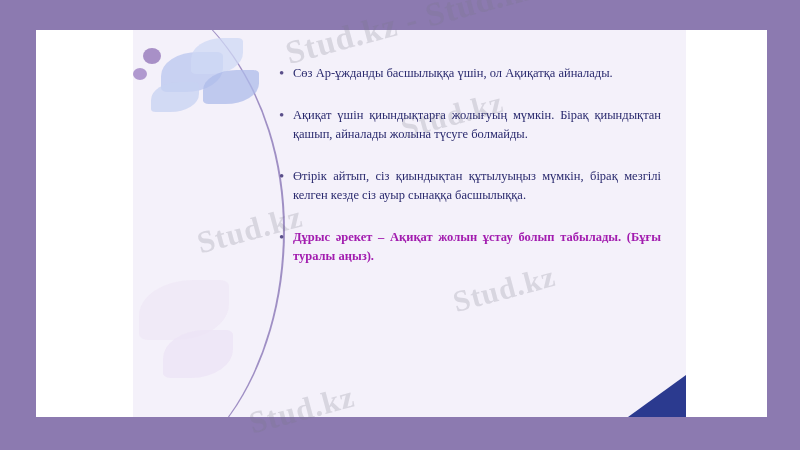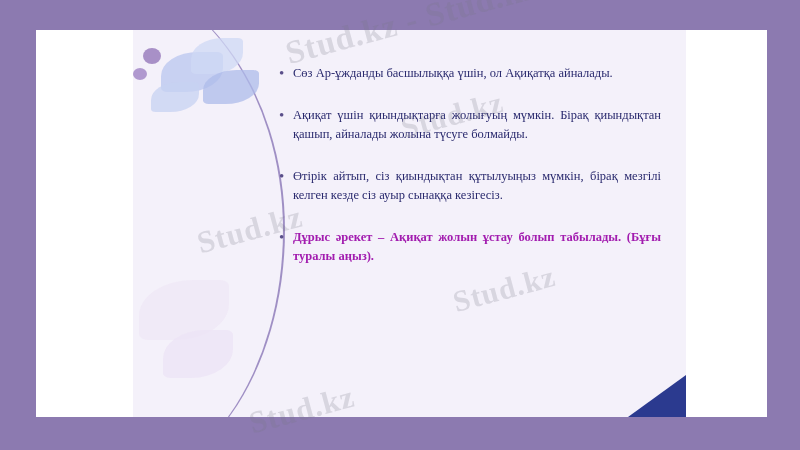--- a/index.html
+++ b/index.html
@@ -177,21 +177,21 @@
           <span class="bullet-text">Сөз Ар-ұжданды басшылыққа үшін, ол Ақиқатқа айналады.</span>
         </div>
 
         <div class="bullet-row">
           <span class="bullet-dot">•</span>
           <span class="bullet-text">Ақиқат үшін қиындықтарға жолығуың мүмкін. Бірақ қиындықтан қашып, айналады жолына түсуге болмайды.</span>
         </div>
 
         <div class="bullet-row">
           <span class="bullet-dot">•</span>
-          <span class="bullet-text">Өтірік айтып, сіз қиындықтан құтылуыңыз мүмкін, бірақ мезгілі келген кезде сіз ауыр сынаққа кезігесіз.</span>
+          <span class="bullet-text">Өтірік айтып, сіз қиындықтан құтылуыңыз мүмкін, бірақ мезгілі келген кезде сіз ауыр сынаққа басшылыққа.</span>
         </div>
 
         <div class="bullet-row last">
           <span class="bullet-dot">•</span>
           <span class="bullet-text bold">Дұрыс әрекет – Ақиқат жолын ұстау болып табылады. (Бұғы туралы аңыз).</span>
         </div>
 
       </div>
 
       <div class="corner"></div>

